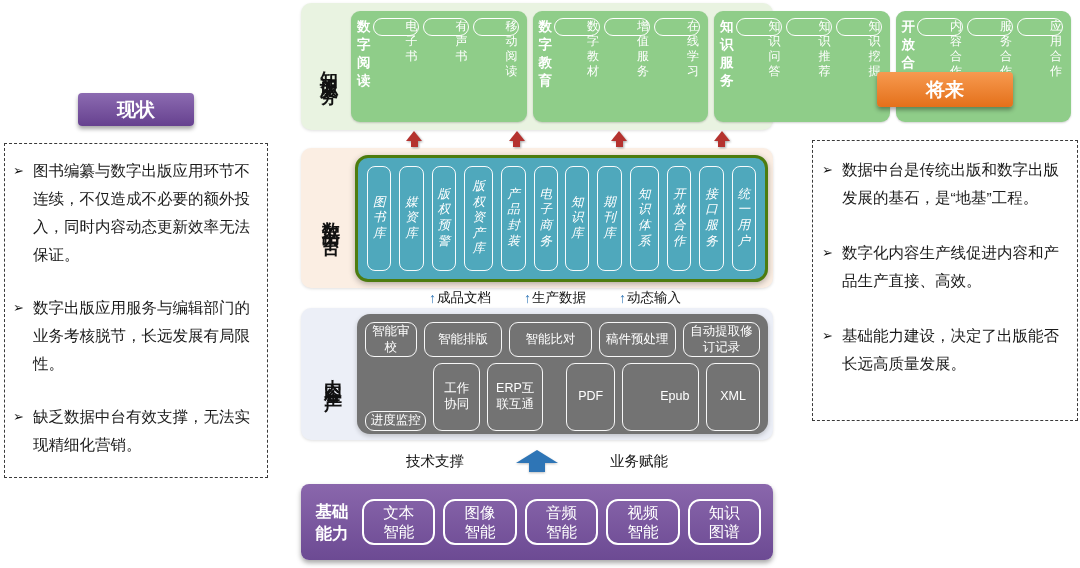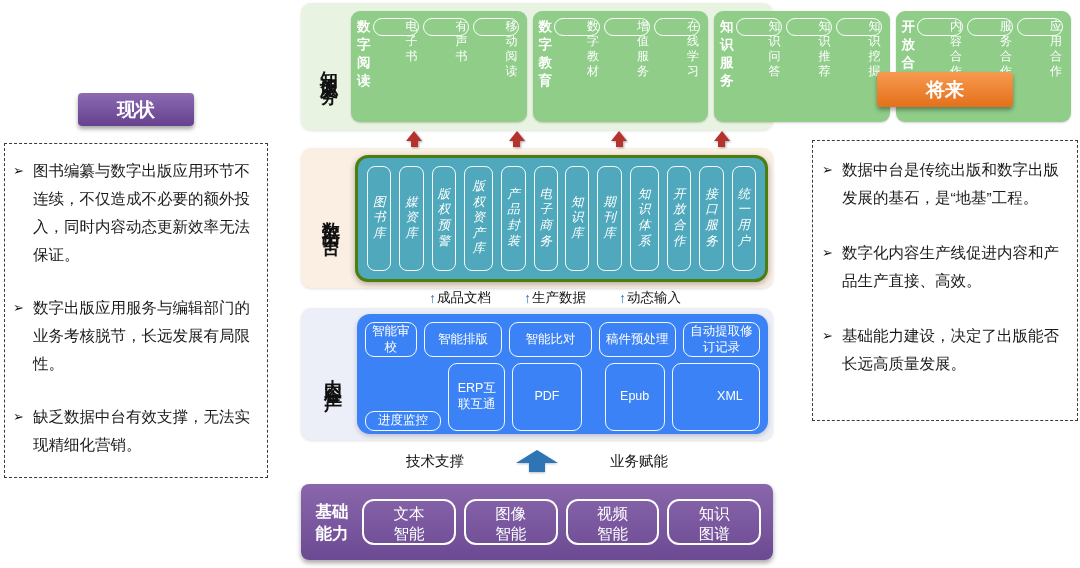--- a/index.html
+++ b/index.html
@@ -62,21 +62,21 @@
 
   
   .flow-row { height:20px; display:flex; align-items:center; padding-left:128px; gap:33px;
               font-size:13.5px; color:#111; }
   .flow-item { display:flex; align-items:center; }
   .up-char { color:#2E75B6; font-weight:bold; margin-right:1px; font-size:14px; }
 
   
   .layer-cp { height:132px; background:#ECEFF7; border-radius:10px; display:flex;
               align-items:center; padding:7px 5px 7px 20px; box-shadow:0 1px 3px rgba(0,0,0,.12); }
-  .orange-box { flex:1; height:120px; margin-left:12px; background:#3b82f6; border-radius:13px;
+  .orange-box { flex:1; height:120px; margin-left:12px; background:#737373; border-radius:13px;
                 padding:8px 8px; display:flex; flex-direction:column; gap:6px;
                 box-shadow:0 2px 5px rgba(0,0,0,.2); }
   .o-row { flex:1; display:flex; gap:7px; }
   .o-cell { flex:1; border:1.5px solid rgba(255,255,255,.95); border-radius:9px; color:#fff;
             font-size:12.5px; display:flex; align-items:center; justify-content:center;
             text-align:center; line-height:1.25; padding:1px 4px; }
   .o-row.r1 .o-cell:nth-child(1){flex:.62;} .o-row.r1 .o-cell:nth-child(2){flex:1.02;}
   .o-row.r1 .o-cell:nth-child(3){flex:1.08;} .o-row.r1 .o-cell:nth-child(4){flex:1.0;}
   .o-row.r1 .o-cell:nth-child(5){flex:1.0;}
   .o-row.r2 .o-cell:nth-child(1){flex:1.12;margin-top:48px;} .o-row.r2 .o-cell:nth-child(2){flex:.8;}
@@ -92,21 +92,21 @@
   .fa-stem { width:16px; height:9px; background:#2E75B6; margin:0 auto; }
 
   
   .layer-bc { height:76px; background:linear-gradient(180deg,#8A67AC,#6C4A93); border-radius:8px;
               box-shadow:0 3px 5px rgba(0,0,0,.35); display:flex; align-items:center;
               padding:10px 12px; gap:11px; margin-top:2px; }
   .bc-label { color:#fff; font-weight:bold; font-size:16.5px; width:38px; line-height:1.35;
               text-align:center; flex:0 0 auto; }
   .bc-pills { flex:1; display:flex; gap:8px; }
   .bc-pill { flex:1; height:46px; border:2px solid #fff; border-radius:12px; color:#fff;
-             font-size:15.5px; display:flex; align-items:flex-end; justify-content:center;
+             font-size:15.5px; display:flex; align-items:center; justify-content:center;
              text-align:center; line-height:1.25; }
   .bc-pill span { display:inline-block; width:2.15em; }
 </style>
 </head>
 <body>
 
 <div class="canvas">
 
   <div class="side-panel left">
     <div class="hdr purple">现状</div>
@@ -229,20 +229,21 @@
       <div class="orange-box">
         <div class="o-row r1" id="cp-row1">
             <div class="o-cell">智能审校</div>
             <div class="o-cell">智能排版</div>
             <div class="o-cell">智能比对</div>
             <div class="o-cell">稿件预处理</div>
             <div class="o-cell">自动提取修订记录</div>
           </div>
         <div class="o-row r2" id="cp-row2">
             <div class="o-cell">进度监控</div>
+            <div class="o-cell">工作协同</div>
             <div class="o-cell">ERP互联互通</div>
             <div class="o-cell">PDF</div>
             <div class="o-cell">Epub</div>
             <div class="o-cell">XML</div>
           </div>
       </div>
     </section>
 
     <div class="support-row">
       <span>技术支撑</span>
@@ -256,20 +257,23 @@
     <section class="layer-bc">
       <div class="bc-label">基础能力</div>
       <div class="bc-pills" id="bc-pills">
           <div class="bc-pill">
             <span>文本智能</span>
           </div>
           <div class="bc-pill">
             <span>图像智能</span>
           </div>
           <div class="bc-pill">
+            <span>音频智能</span>
+          </div>
+          <div class="bc-pill">
             <span>视频智能</span>
           </div>
           <div class="bc-pill">
             <span>知识图谱</span>
           </div>
         </div>
     </section>
 
   </div>
 

